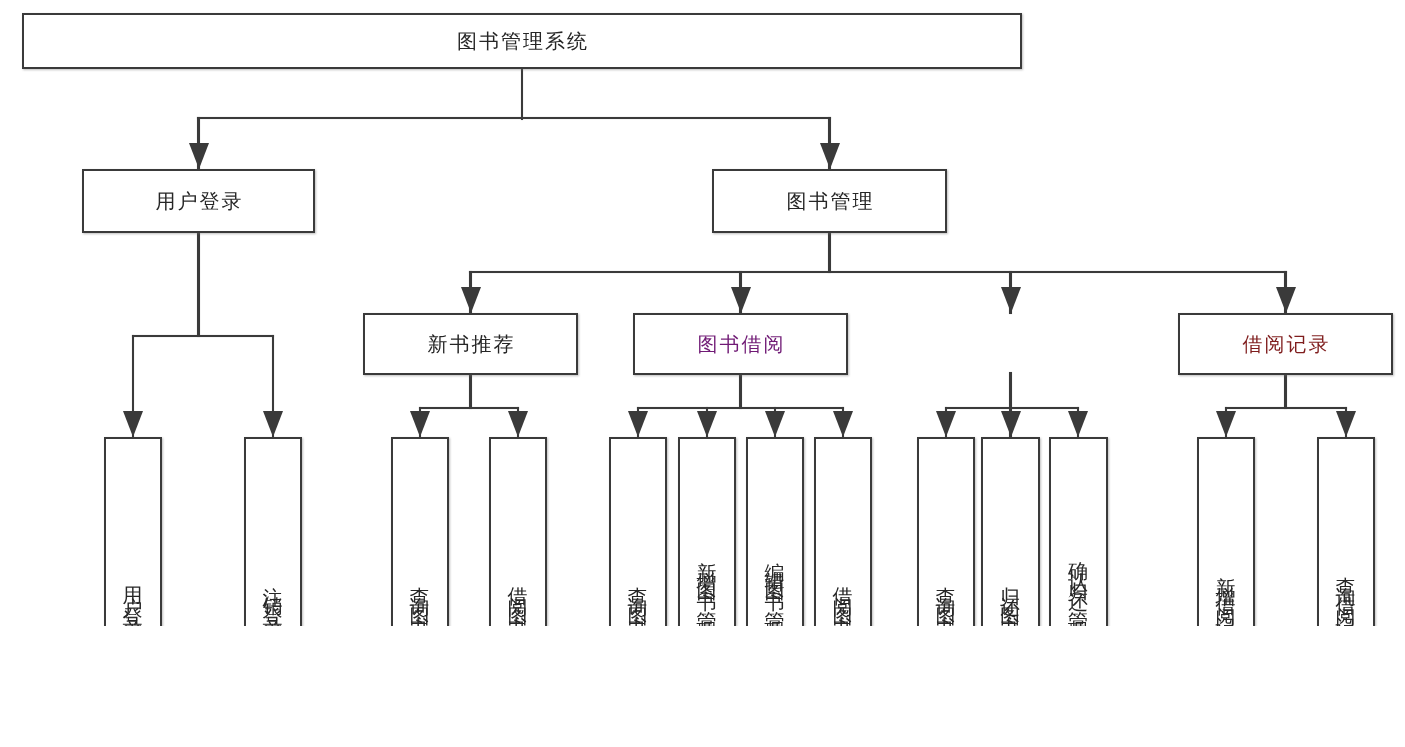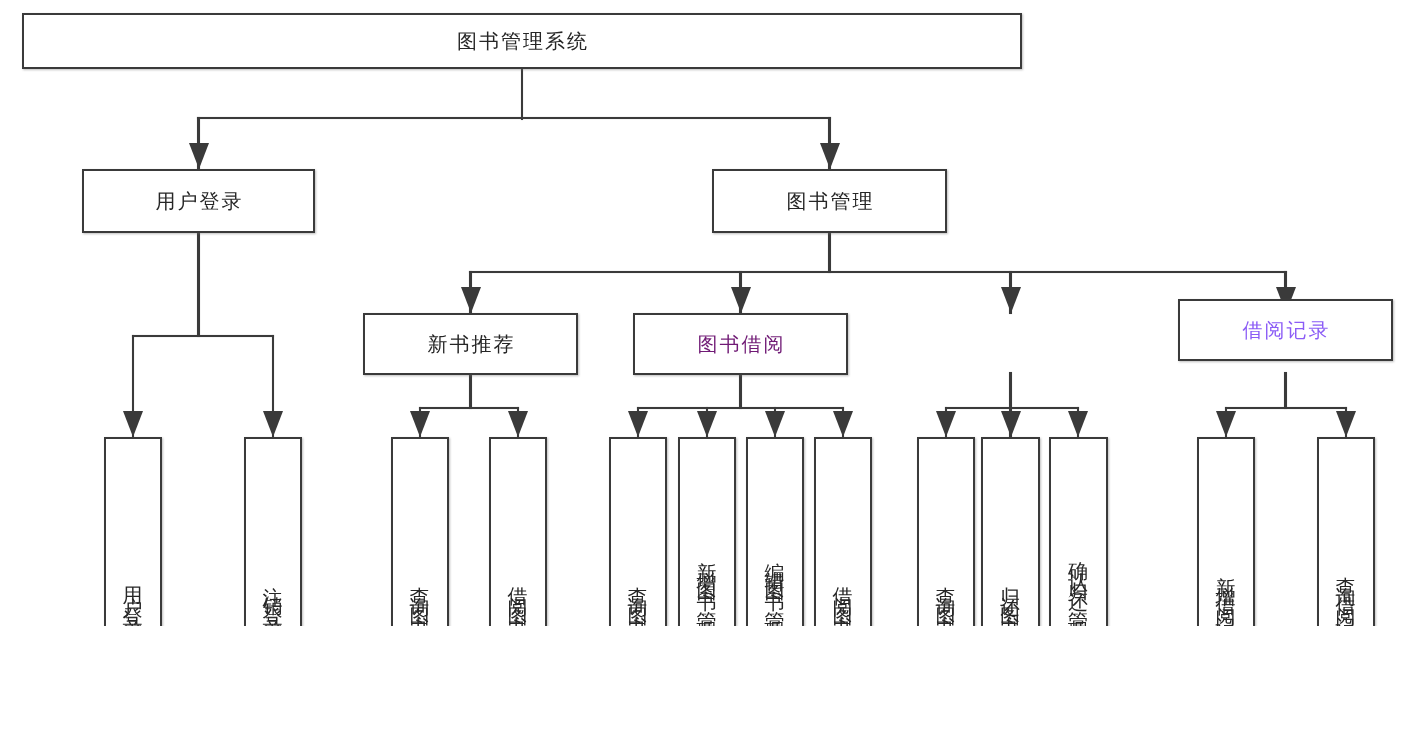--- a/index.html
+++ b/index.html
@@ -136,21 +136,21 @@
     </div>
     <div class="node h" style="left: 363px; top: 313px; width: 215px; height: 62px; border-color: rgb(58, 58, 58); background: rgb(255, 255, 255); color: rgb(38, 38, 38);">
       <span class="label">新书推荐</span>
     </div>
     <div class="node h" style="left: 712px; top: 169px; width: 235px; height: 64px; border-color: rgb(58, 58, 58); background: rgb(255, 255, 255); color: rgb(38, 38, 38);">
       <span class="label">图书管理</span>
     </div>
     <div class="node h" style="left: 633px; top: 313px; width: 215px; height: 62px; border-color: rgb(58, 58, 58); background: rgb(255, 255, 255); color: #701a75;">
       <span class="label">图书借阅</span>
     </div>
-    <div class="node h" style="left: 1178px; top: 299px; width: 215px; height: 62px; border-color: rgb(58, 58, 58); background: rgb(255, 255, 255); color: #8b5cf6;">
+    <div class="node h" style="left: 1178px; top: 313px; width: 215px; height: 62px; border-color: rgb(58, 58, 58); background: rgb(255, 255, 255); color: #7f1d1d;">
       <span class="label">借阅记录</span>
     </div>
     <div class="node v" style="left: 104px; top: 437px; width: 58px; height: 298px; border-color: rgb(58, 58, 58); background: rgb(255, 255, 255); color: rgb(38, 38, 38);">
       <span class="label">用户登录</span>
     </div>
     <div class="node v" style="left: 244px; top: 437px; width: 58px; height: 298px; border-color: rgb(58, 58, 58); background: rgb(255, 255, 255); color: rgb(38, 38, 38);">
       <span class="label">注销登录</span>
     </div>
     <div class="node v" style="left: 391px; top: 437px; width: 58px; height: 298px; border-color: rgb(58, 58, 58); background: rgb(255, 255, 255); color: rgb(38, 38, 38);">
       <span class="label">查询图书</span>

